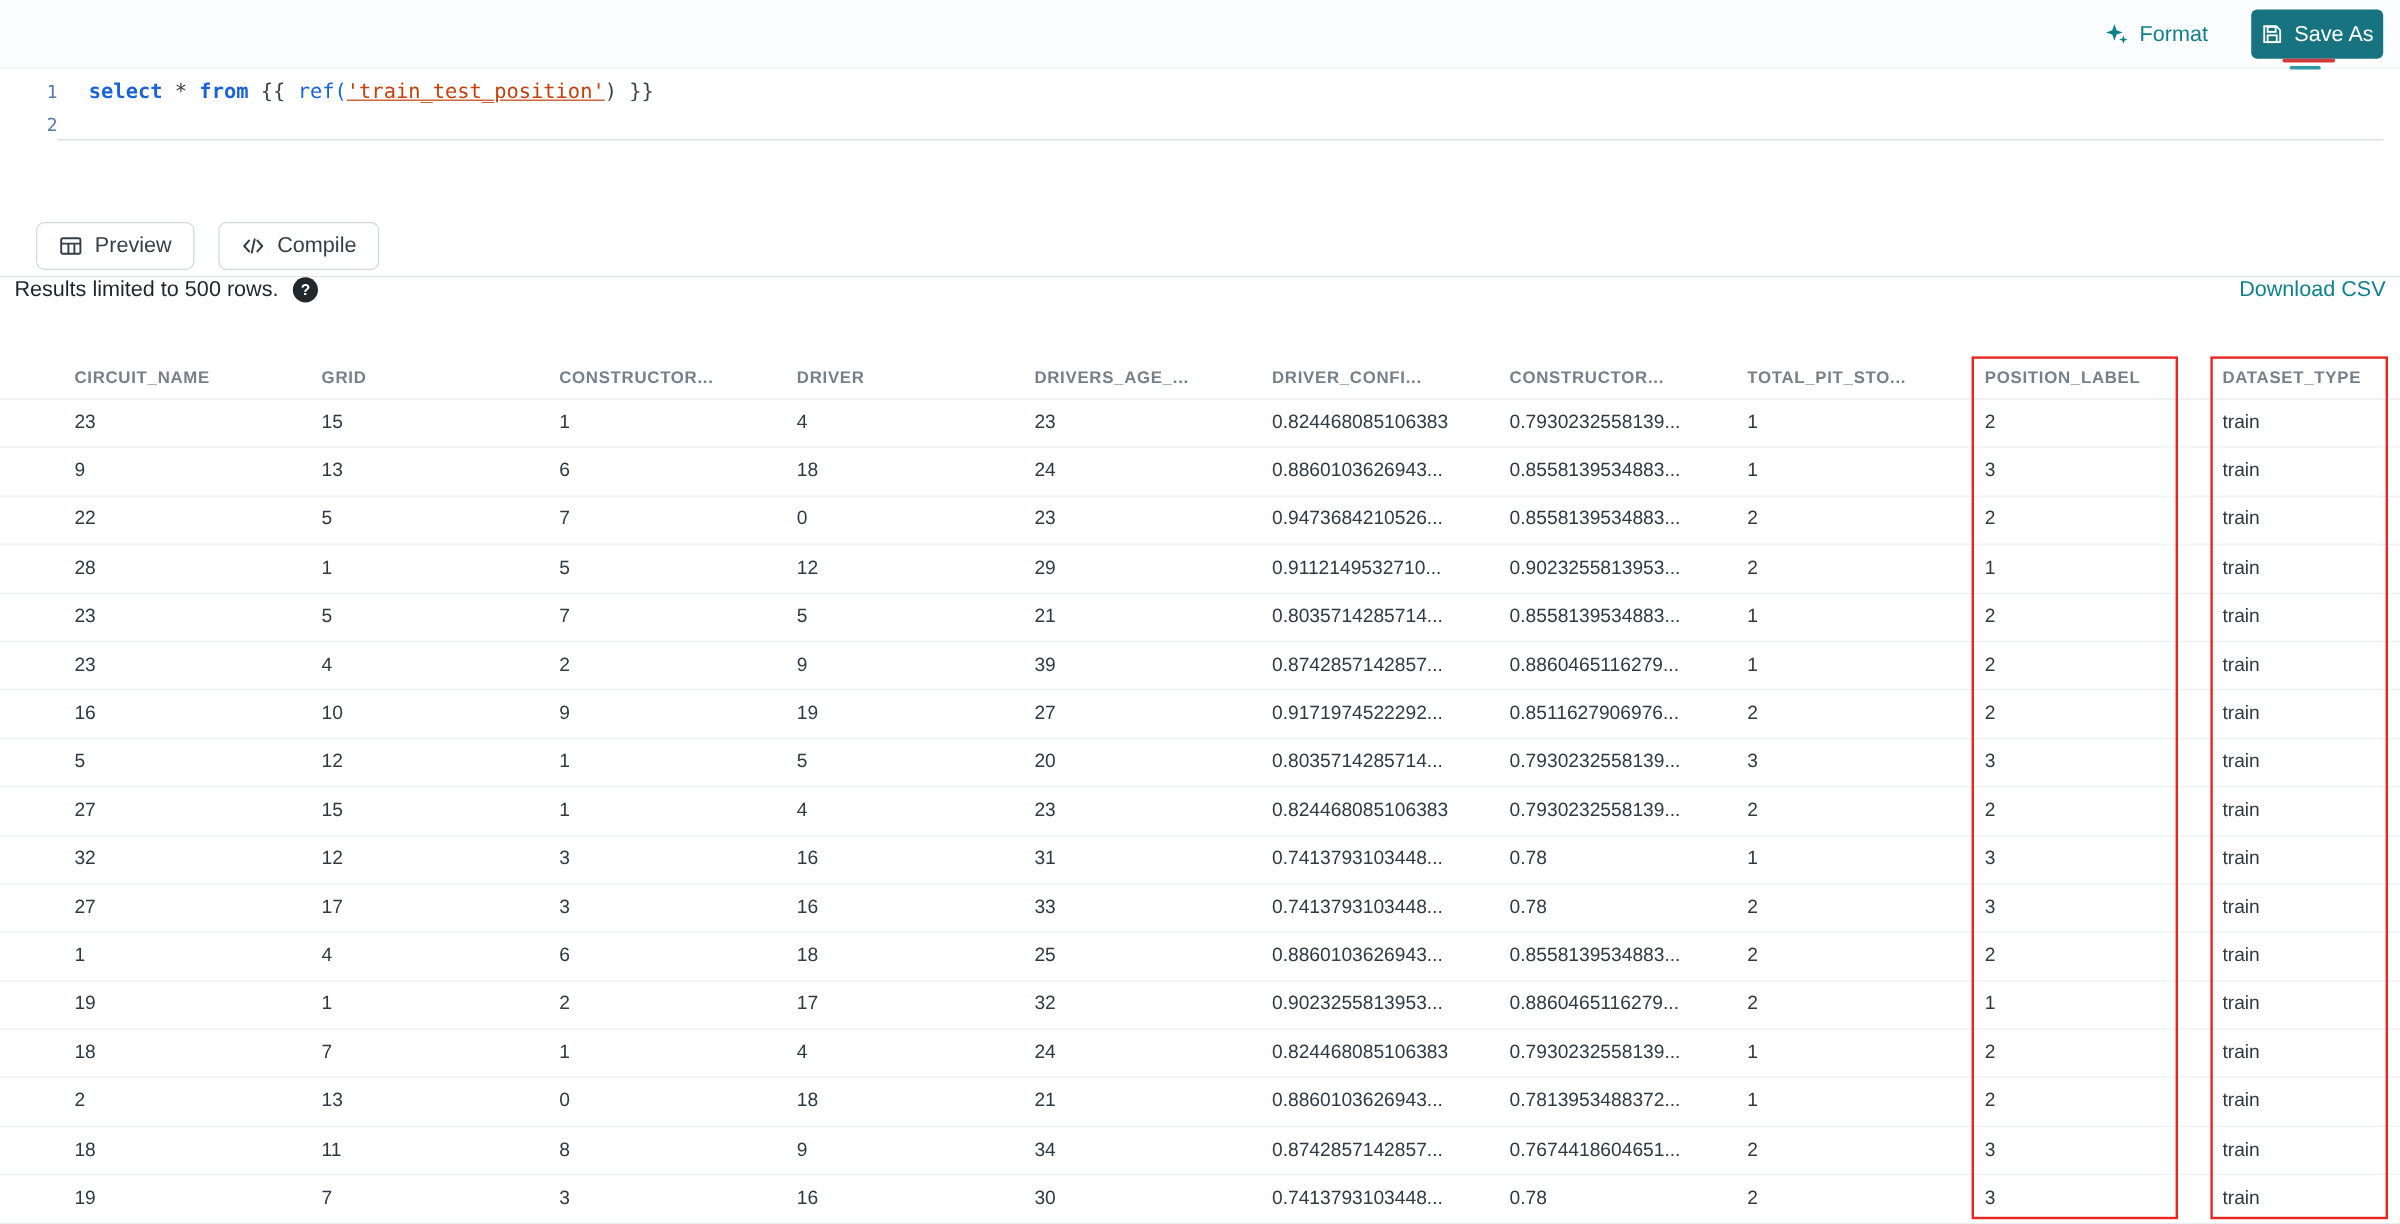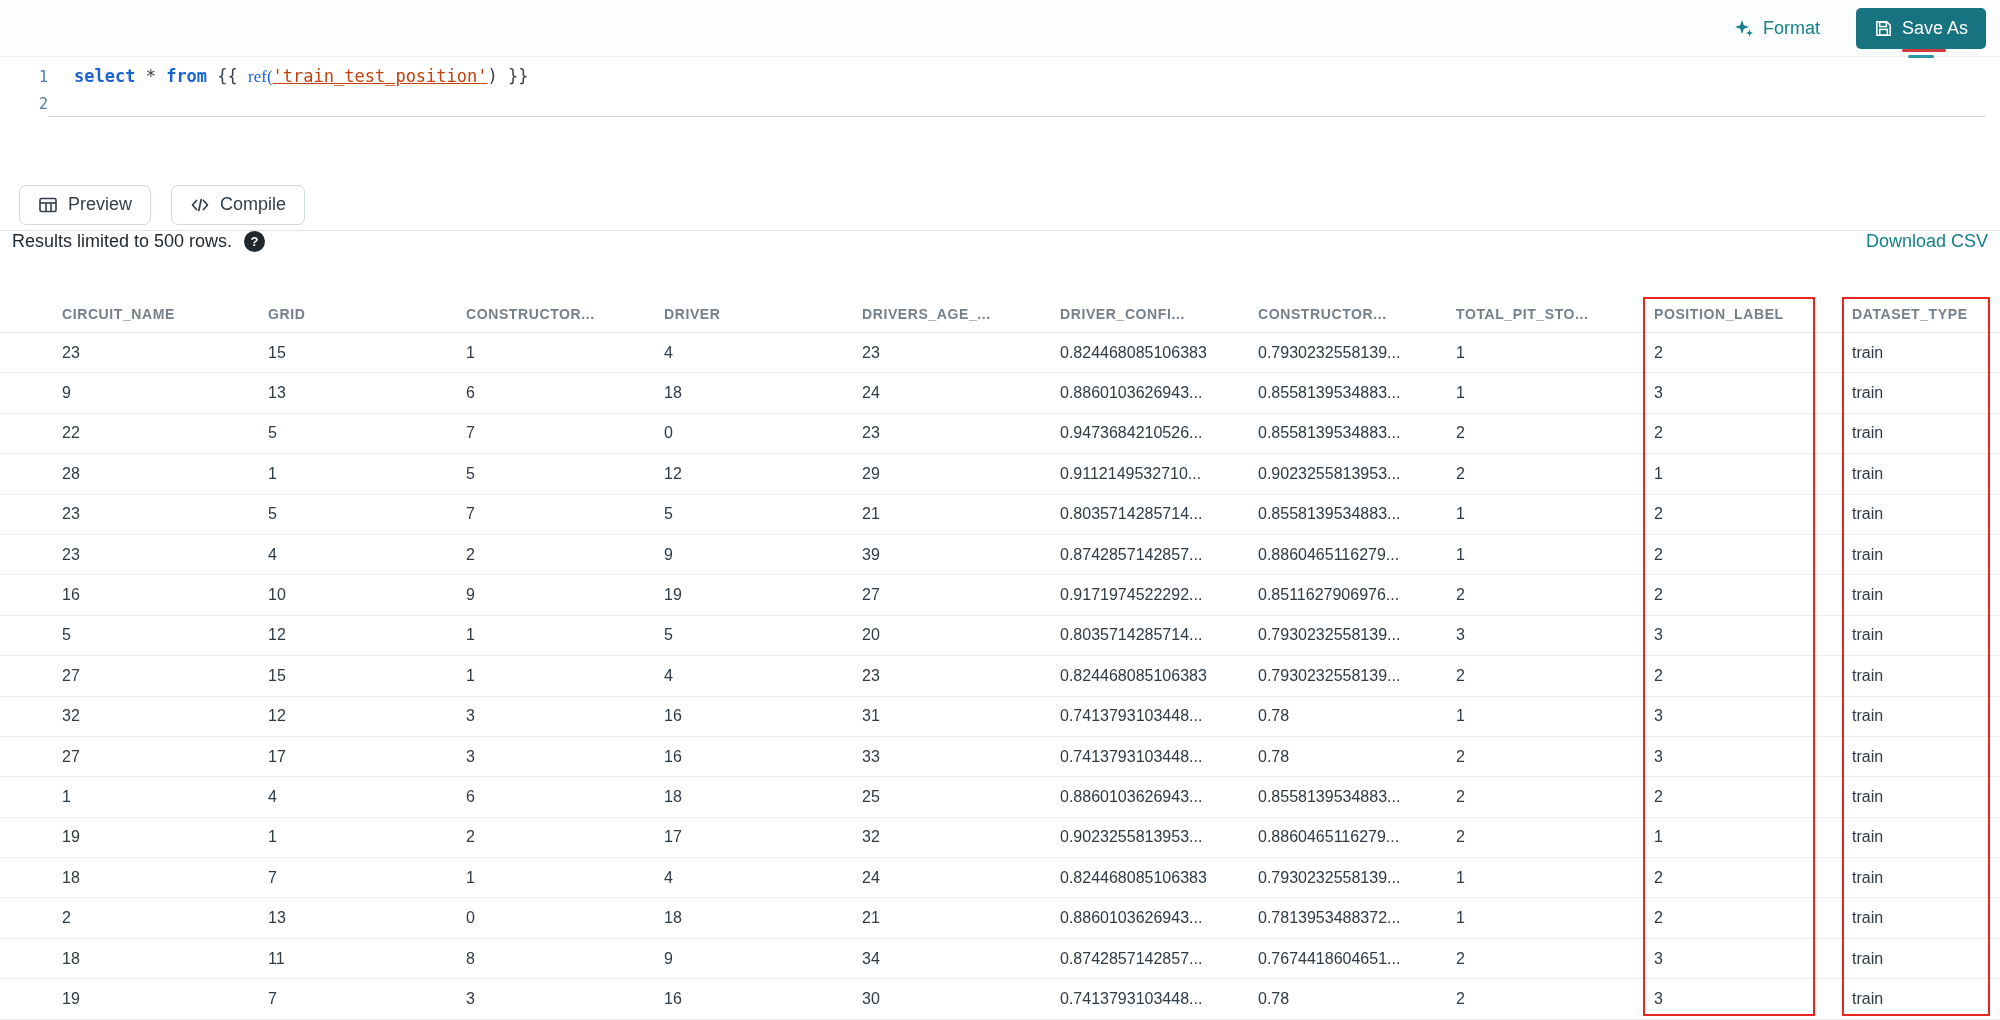--- a/index.html
+++ b/index.html
@@ -6,42 +6,42 @@
   html,body { width:2000px; height:1020px; background:#fff; overflow:hidden;
               font-family:"Liberation Sans", sans-serif; color:#2e3a44; }
 
   
   .topbar { position:relative; height:57px; display:flex; justify-content:flex-end;
             align-items:center; gap:36px; padding-right:14px; background:#fcfdfe;
             border-bottom:1px solid #f0f2f4; }
   .format-btn { display:flex; gap:9px; color:#12808c;
                 font-size:18px; cursor:pointer; }
   .save-btn { display:flex; align-items:center; gap:9px; background:#17737f; color:#fff;
-              border:none; border-radius:5px; font-size:18px; padding:10px 18px;
+              border:none; border-radius:5px; font-size:18px; padding:10px 8px;
               font-family:inherit; cursor:pointer; }
   .fragment { position:absolute; right:18px; top:49px; width:80px; height:12px; }
   .fragment i { display:block; border-radius:2px; }
   .fragment .f1 { width:44px; height:3px; background:#d23b3b; margin-bottom:3px; }
   .fragment .f2 { width:26px; height:3px; background:#2a9aa6; margin-left:6px; }
 
   
   .editor { height:122px; padding-top:6px; background:#fff;
             font-family:"DejaVu Sans Mono", monospace; font-size:17px; }
   .eline { display:flex; height:27px; align-items:center; }
   .gutter { width:48px; text-align:right; color:#537aa8; font-size:15px; flex:none; }
   .code { white-space:pre; padding-left:26px; flex:1; }
   .eline.current .code { border-bottom:1px solid #d4d9de; height:100%;
                          margin-right:14px; }
   .kw  { color:#1a63d6;font-weight:bold; }
   .op  { color:#38424b; }
-  .fn  { color:#1a63d6;font-family:Liberation Serif, serif; }
+  .fn  { color:#1a63d6; }
   .str { color:#c2410c;text-decoration:underline; }
 
   
-  .actionbar { height:52px; display:flex; align-items:center; padding-left:19px;
+  .actionbar { height:52px; display:flex; align-items:center; padding-left:30px;
                border-bottom:1px solid #dfe3e7; }
   .act-btn { display:flex; align-items:center; gap:10px; height:40px; padding:0 18px;
              background:#fff; border:1px solid #d0d7dd; border-radius:7px;
              font-size:18px; color:#343e47; font-family:inherit; cursor:pointer;
              margin-right:20px; }
   .tabs { display:flex; height:100%; margin-left:60px; }
   .tab { display:flex; align-items:center; padding:0 22px; font-size:18px;
          color:#333c44; cursor:pointer; border-bottom:3px solid transparent; }
   .tab.active { font-weight:700; color:#1e262d; border-bottom-color:#2e3c46; }
 

